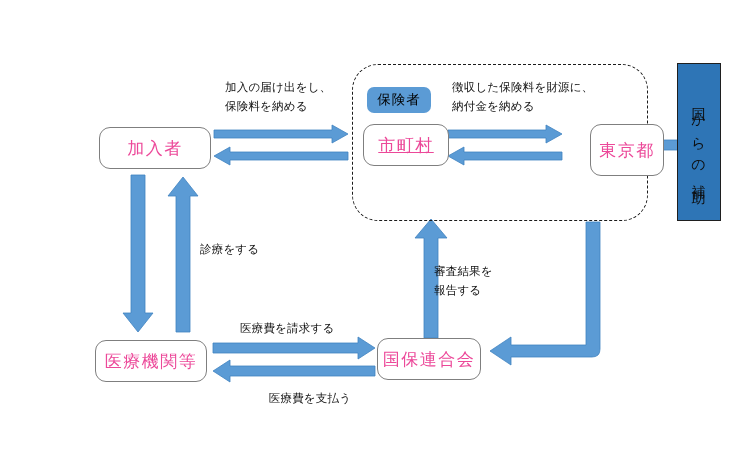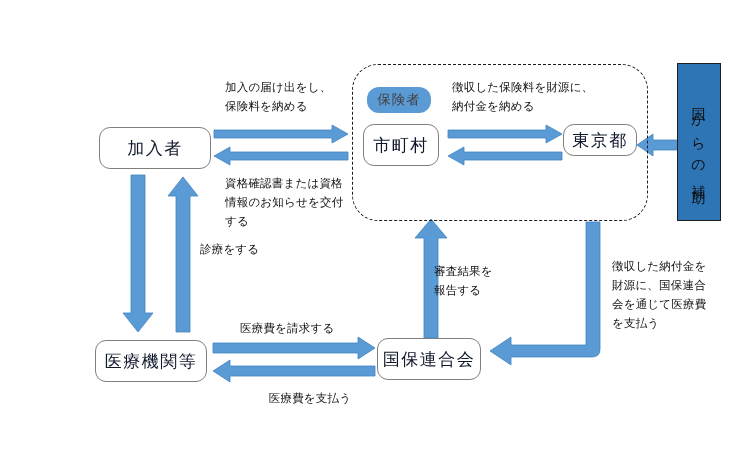--- a/index.html
+++ b/index.html
@@ -14,32 +14,32 @@
     overflow:hidden;
   }
   
   .node{
     position:absolute;
     box-sizing:border-box;
     display:flex;align-items:center;justify-content:center;
     background:#ffffff;
     border:1.4px solid #7f7f7f;
     border-radius:11px;
-    color:#0f172a;
+    color:#ec4899;
     font-size:17px;
     letter-spacing:1.5px;
     white-space:nowrap;
   }
   .badge{
     position:absolute;
     box-sizing:border-box;
     display:flex;align-items:center;justify-content:center;
     background:#5b9bd5;
-    border-radius:12px;
-    color:#404040;
+    border-radius:7px;
+    color:#000000;
     font-size:13.5px;
     letter-spacing:1px;
     white-space:nowrap;
   }
   
   .group-dashed{
     position:absolute;
     box-sizing:border-box;
     border:1.6px dashed #1a1a1a;
     border-radius:26px;
@@ -118,51 +118,44 @@
              Q 586,345 586,341
              Z"></path>
   </svg>
 
   <div class="group-dashed" style="left:352px;top:64px;width:296px;height:157px;"></div>
 
   <div class="badge" style="left:367px;top:87px;width:64px;height:26px;">保険者</div>
 
   <div class="node" style="left:99px;top:127px;width:112px;height:42px;">加入者</div>
 
-  <div class="node" style="left:363px;top:124px;width:76px;height:42px;">市町村</div>
+  <div class="node" style="left:363px;top:124px;width:86px;height:42px;text-decoration:underline;">市町村</div>
 
-  <div class="node" style="left:563px;top:124px;width:74px;height:32px;">東京都</div>
+  <div class="node" style="left:590px;top:124px;width:74px;height:52px;">東京都</div>
 
   <div class="node" style="left:377px;top:338px;width:104px;height:42px;">国保連合会</div>
 
   <div class="node" style="left:95px;top:340px;width:112px;height:42px;">医療機関等</div>
 
   <div class="vbar" style="left:677px;top:63px;width:44px;height:158px;">
     <span class="vtext">国からの補助</span>
   </div>
 
   <div class="label" style="left:225px;top:78px;width:130px;">加入の届け出をし、
 保険料を納める</div>
 
-  <div class="label" style="left:225px;top:174px;width:132px;">資格確認書または資格
-情報のお知らせを交付
-する</div>
 
 
   <div class="label" style="left:452px;top:78px;width:170px;">徴収した保険料を財源に、
 納付金を納める</div>
 
   <div class="label" style="left:200px;top:240px;width:90px;">診療をする</div>
 
 
   <div class="label" style="left:240px;top:319px;width:140px;">医療費を請求する</div>
 
   <div class="label" style="left:240px;top:389px;width:140px;text-align:center;">医療費を支払う</div>
 
   <div class="label" style="left:434px;top:262px;width:86px;">審査結果を
 報告する</div>
 
-  <div class="label" style="left:612px;top:257px;width:110px;">徴収した納付金を
-財源に、国保連合
-会を通じて医療費
-を支払う</div>
 
 </div>
 
 </body></html>

